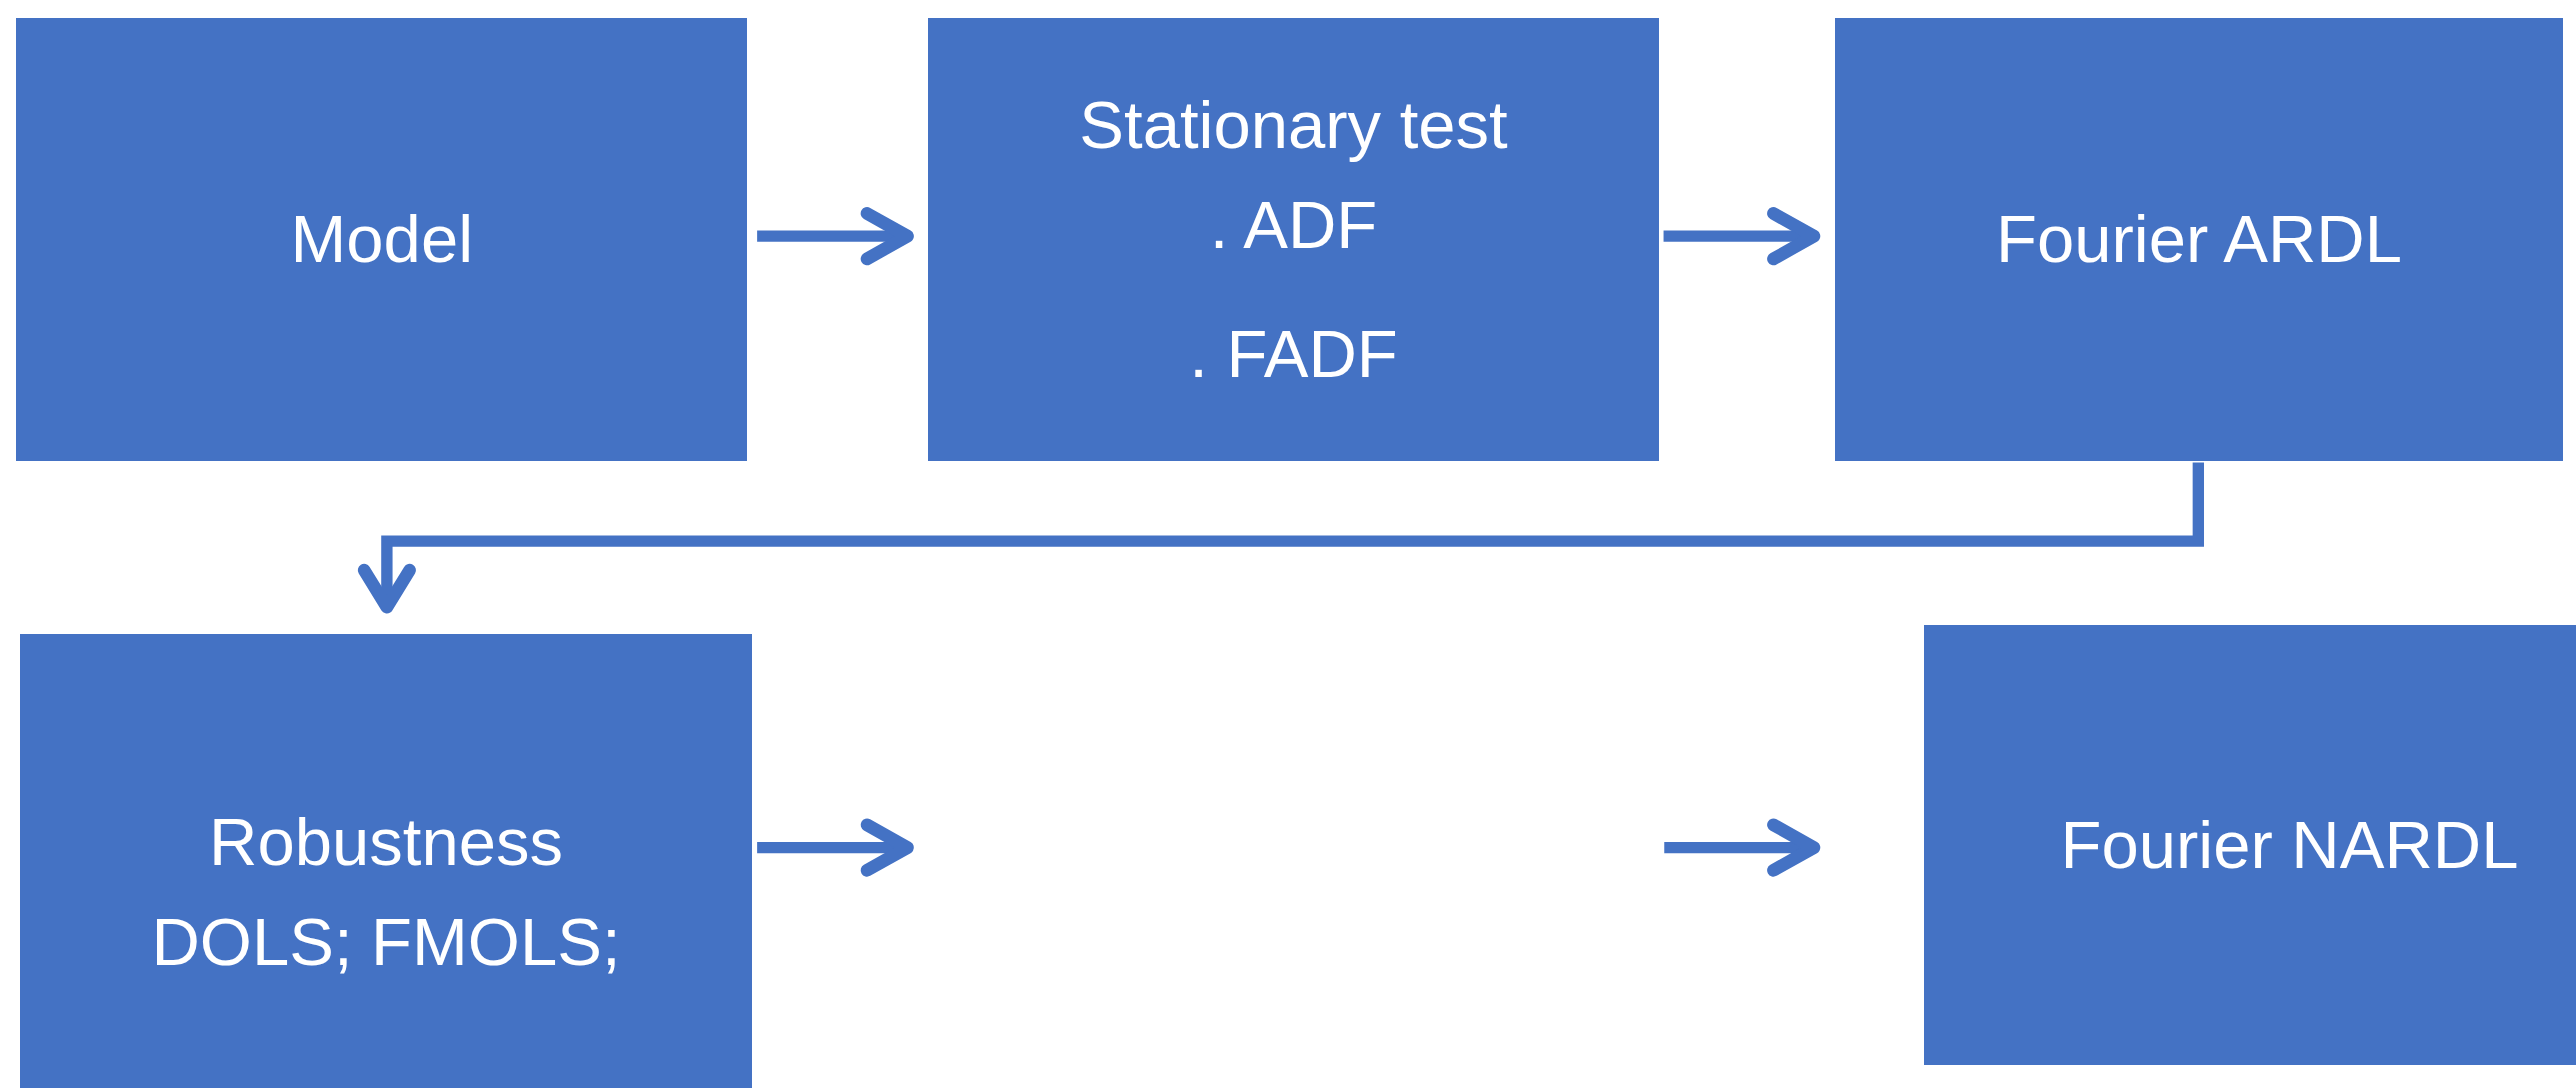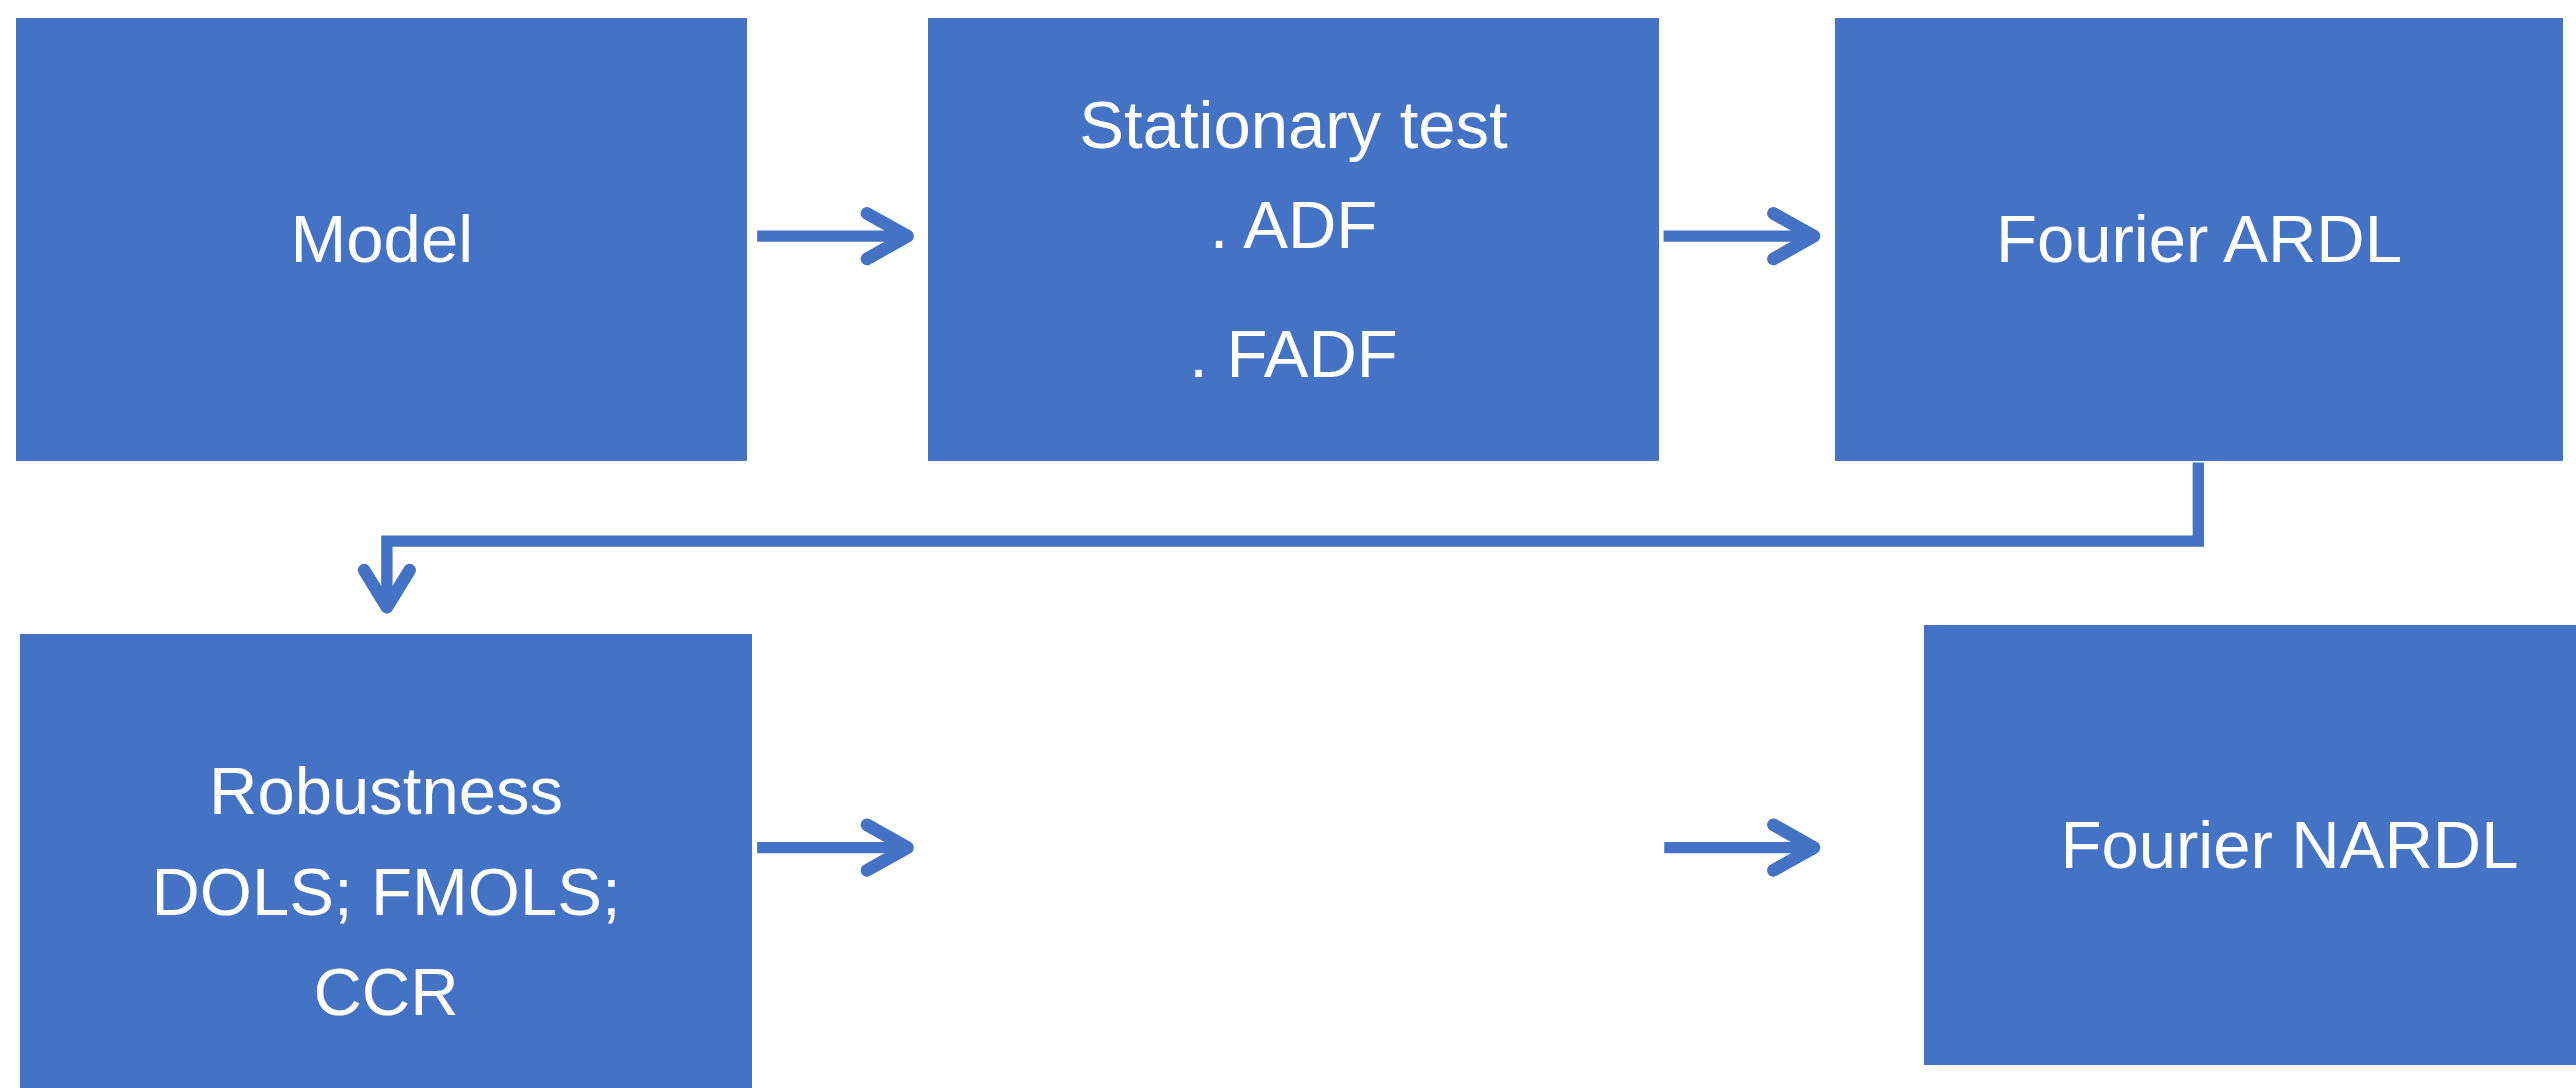--- a/index.html
+++ b/index.html
@@ -88,21 +88,20 @@
     <div class="line gap-above">. FADF</div>
   </div>
 
   <div class="box b3">
     <div class="line">Fourier ARDL</div>
   </div>
 
   <div class="box b4">
     <div class="line">Robustness</div>
     <div class="line">DOLS; FMOLS;</div>
-    <div class="line">CCR</div>
   </div>
 
 
   <div class="box b6">
     <div class="line">Fourier NARDL</div>
   </div>
 
 </div>
 
 

